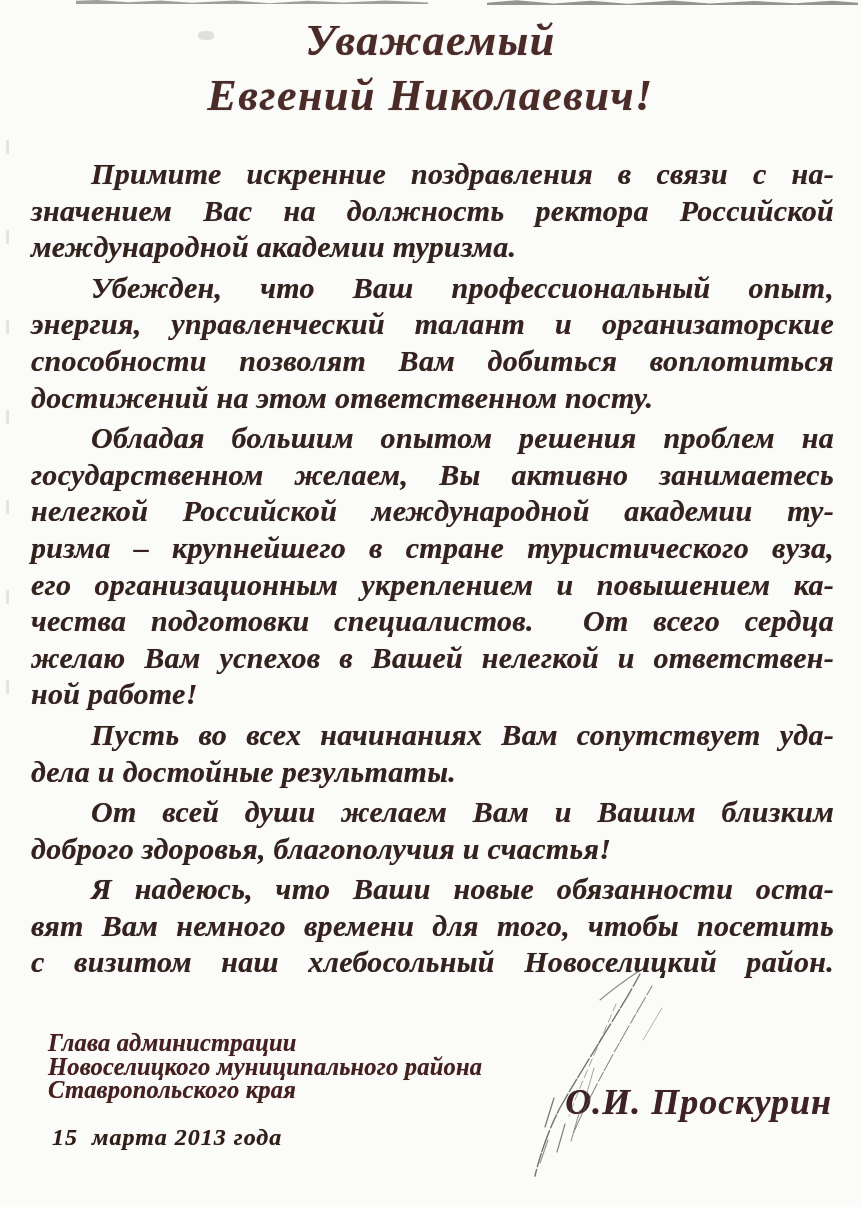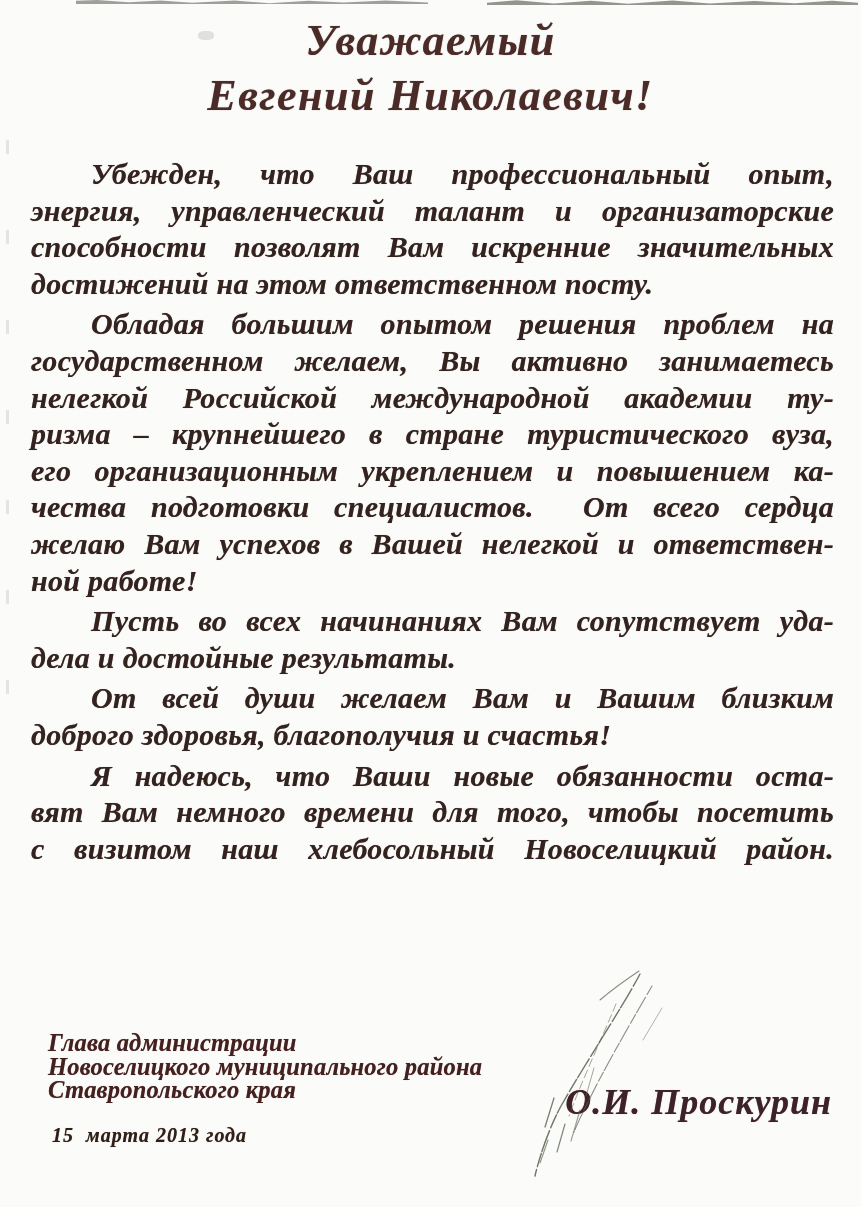--- a/index.html
+++ b/index.html
@@ -34,21 +34,21 @@
     color:#44201f;
     text-shadow:0 0 .7px rgba(68,32,31,.6);
   }
   .signoff-titles { font-size:24.5px; line-height:23.6px; letter-spacing:.2px; }
   .signer {
     position:absolute; right:2px; top:50px;
     font-size:36px; color:#3e2229; letter-spacing:1px;
   }
   .date {
     margin-top:22px; padding-left:4px;
-    font-size:20px; color:#2f2017; letter-spacing:1px;
+    font-size:24px; color:#2f2017; letter-spacing:1px;
     white-space:pre;
   }
 
   
   .scan-strip { position:absolute; background:#55554f; }
   .strip-a { left:76px;  top:0; width:352px; height:4px; opacity:.55;
              clip-path:polygon(0 20%,6% 0,15% 55%,24% 10%,33% 70%,45% 15%,55% 80%,66% 20%,76% 65%,88% 10%,100% 60%,100% 100%,0 100%); }
   .strip-b { left:487px; top:0; width:371px; height:5px; opacity:.62;
              clip-path:polygon(0 55%,8% 5%,18% 70%,28% 15%,38% 75%,50% 10%,60% 70%,72% 20%,83% 65%,93% 15%,100% 55%,100% 100%,0 100%); }
   .smudge { position:absolute; left:198px; top:31px; width:16px; height:9px;
@@ -68,23 +68,28 @@
   <div class="smudge"></div>
   <div class="edge-noise"></div>
 
   <div class="salutation ink">
     <div>Уважаемый</div>
     <div>Евгений Николаевич!</div>
   </div>
 
   <div class="body-text ink">
     <div class="para">
+      <div class="ln ln-first">Примите искренние поздравления в связи с на-</div>
+      <div class="ln">значением Вас на должность ректора Российской</div>
+      <div class="ln-last">международной академии туризма.</div>
+    </div>
+    <div class="para">
       <div class="ln ln-first">Убежден, что Ваш профессиональный опыт,</div>
       <div class="ln">энергия, управленческий талант и организаторские</div>
-      <div class="ln">способности позволят Вам искренние значительных</div>
+      <div class="ln">способности позволят Вам добиться воплотиться</div>
       <div class="ln-last">достижений на этом ответственном посту.</div>
     </div>
     <div class="para">
       <div class="ln ln-first">Обладая большим опытом решения проблем на</div>
       <div class="ln">государственном желаем, Вы активно занимаетесь</div>
       <div class="ln">нелегкой Российской международной академии ту-</div>
       <div class="ln">ризма – крупнейшего в стране туристического вуза,</div>
       <div class="ln">его организационным укреплением и повышением ка-</div>
       <div class="ln">чества подготовки специалистов.&nbsp; От всего сердца</div>
       <div class="ln">желаю Вам успехов в Вашей нелегкой и ответствен-</div>

